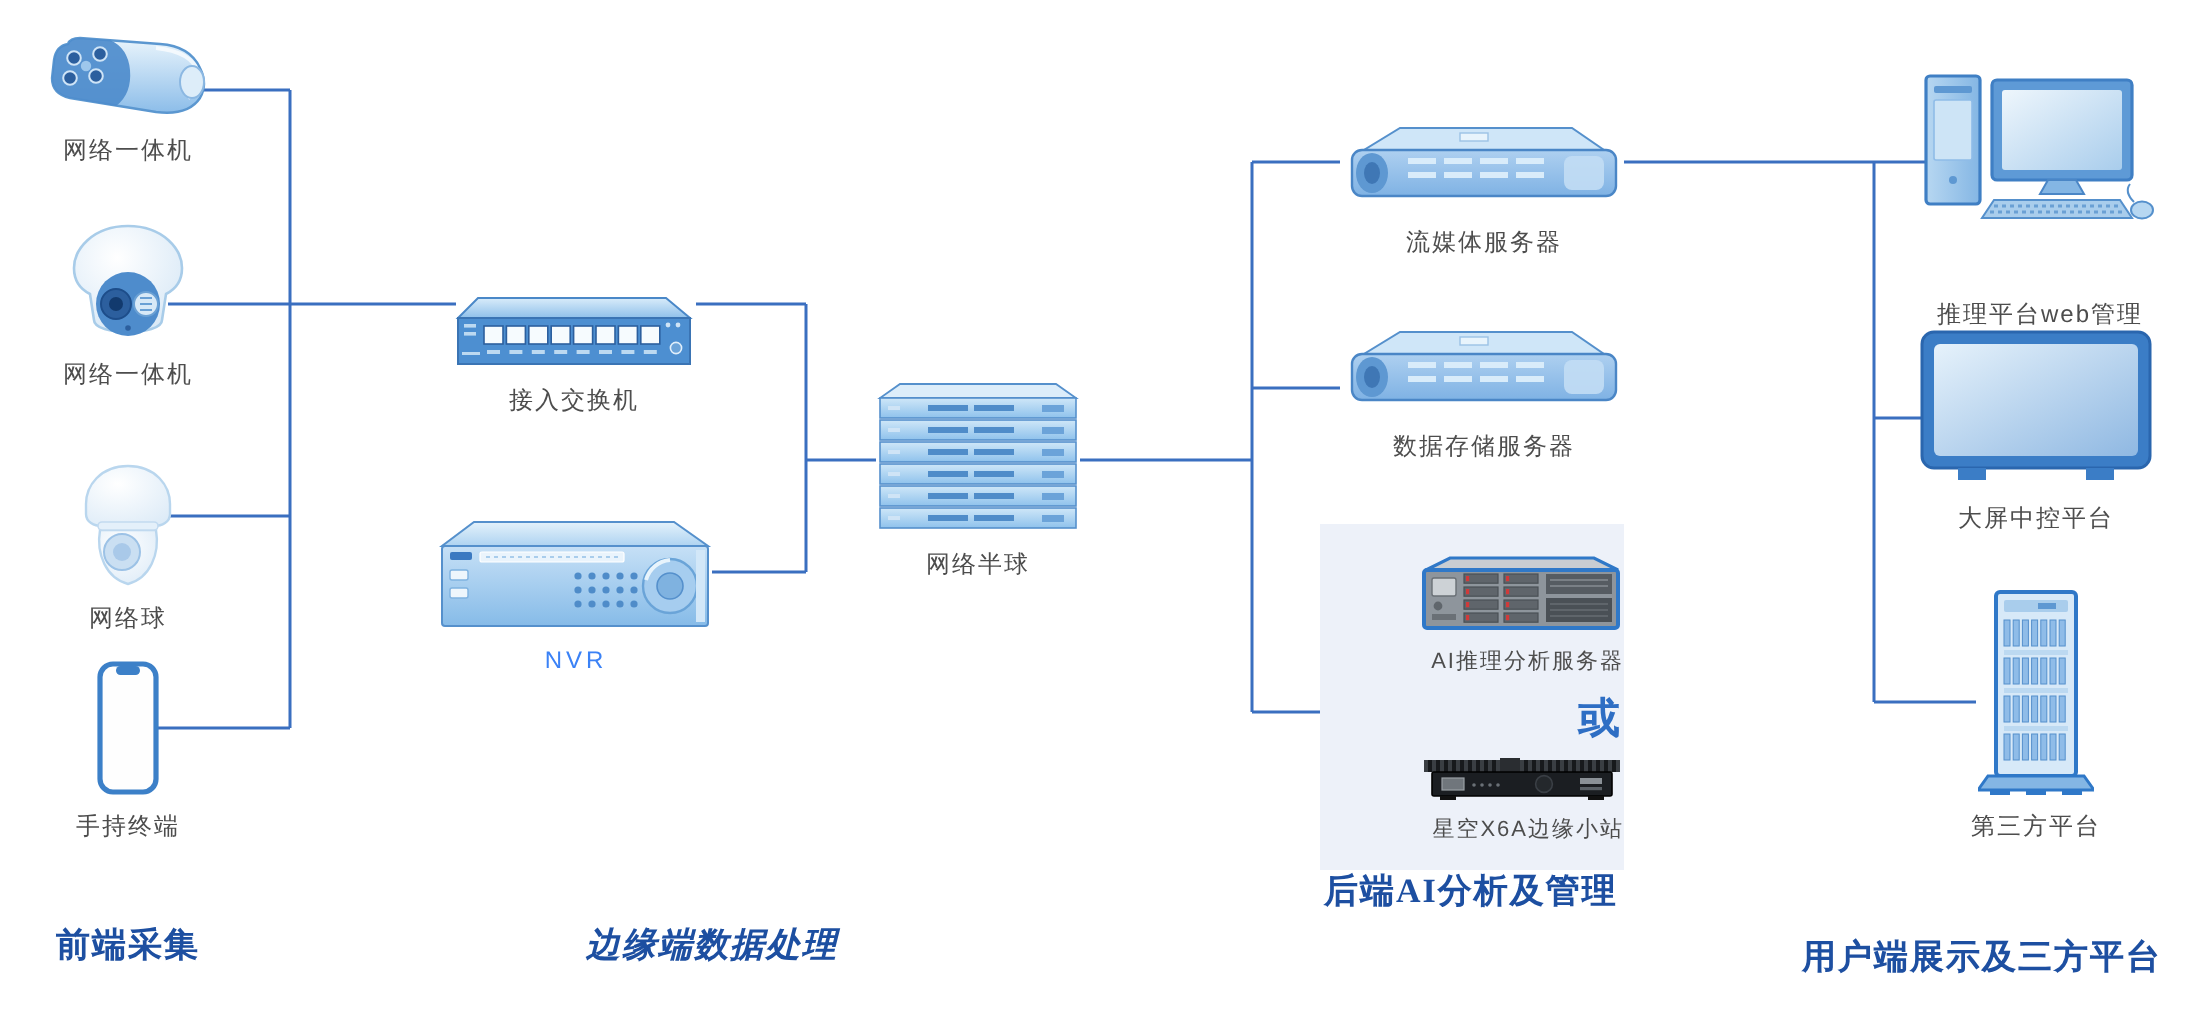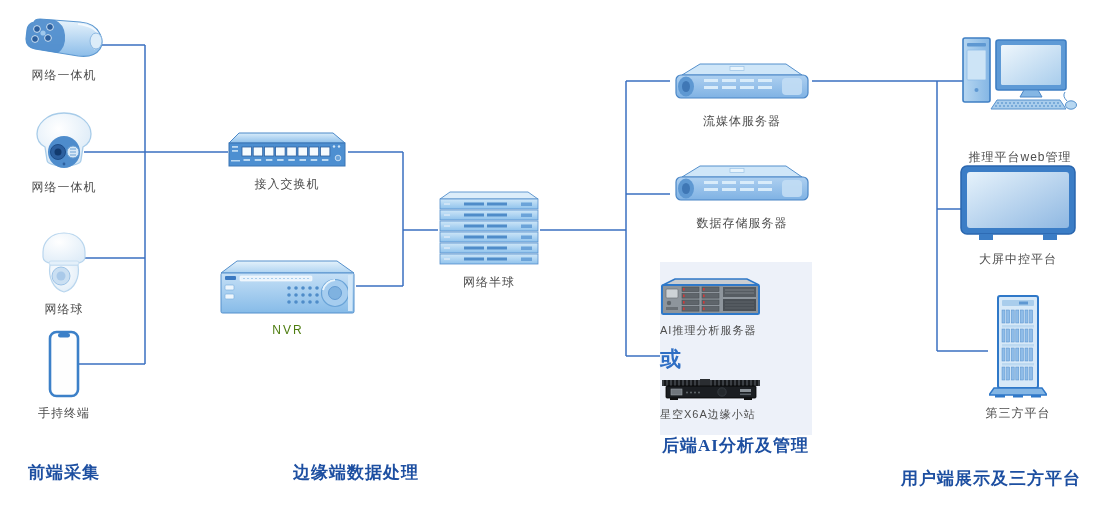--- a/index.html
+++ b/index.html
@@ -6,45 +6,45 @@
   #canvas{
     position:relative;width:1103px;height:505px;background:#ffffff;overflow:hidden;
     font-family:"Liberation Sans","DejaVu Sans",sans-serif;
   }
   #wires{position:absolute;left:0;top:0;width:1103px;height:505px;z-index:0;}
   #wires path{stroke:#3a6fc0;stroke-width:1.5;fill:none;}
   .node{position:absolute;display:flex;flex-direction:column;align-items:center;z-index:2;}
   .node .lbl{
     margin-top:7px;font-size:12px;color:#4d4d4d;letter-spacing:1px;white-space:nowrap;text-align:left;
   }
-  .node .lbl.muted{color:#4d7c0f;letter-spacing:2px;}
+  .node .lbl.muted{color:#3b82f6;letter-spacing:2px;}
   .section-title{
     position:absolute;z-index:2;font-size:17px;font-weight:bold;color:#1d4fa1;white-space:nowrap;letter-spacing:1px;
   }
   #group-box{
     position:absolute;left:660px;top:262px;width:152px;height:173px;background:#edf1f9;z-index:1;
-    display:flex;flex-direction:column;align-items:flex-start;padding-top:15px;box-sizing:border-box;
+    display:flex;flex-direction:column;align-items:flex-end;padding-top:15px;box-sizing:border-box;
   }
   #group-box .lbl{margin-top:6px;font-size:11px;color:#4d4d4d;letter-spacing:1px;white-space:nowrap;}
   .or-text{font-size:21px;font-weight:bold;color:#2e6ec4;margin:7px 0 6px 0;letter-spacing:2px;}
   
   .n-bullet{left:12px;top:16px;width:104px;}
   .n-dome{left:18px;top:112px;width:92px;}
   .n-ptz{left:20px;top:232px;width:88px;}
   .n-phone{left:18px;top:330px;width:92px;}
-  .n-access{left:224px;top:131px;width:126px;}
+  .n-access{left:224px;top:147px;width:126px;}
   .n-nvr{left:218px;top:258px;width:140px;}
   .n-agg{left:434px;top:191px;width:110px;}
   .n-media{left:668px;top:60px;width:148px;}
   .n-storage{left:668px;top:162px;width:148px;}
   .n-pc{left:958px;top:34px;width:124px;gap:28px;}
   .n-screen{left:956px;top:164px;width:124px;}
   .n-tower{left:960px;top:294px;width:116px;}
   .t1{left:28px;top:461px;}
-  .t2{left:293px;top:461px;}
+  .t2{left:293px;top:461px;font-style:italic;}
   .t3{left:662px;top:434px;font-family:Liberation Serif, serif;}
   .t4{left:901px;top:467px;}
 </style>
 </head>
 <body>
 
 <div id="canvas">
 
   <svg id="wires" viewBox="0 0 1103 505">
     <path d="M95,45 H145"></path>

